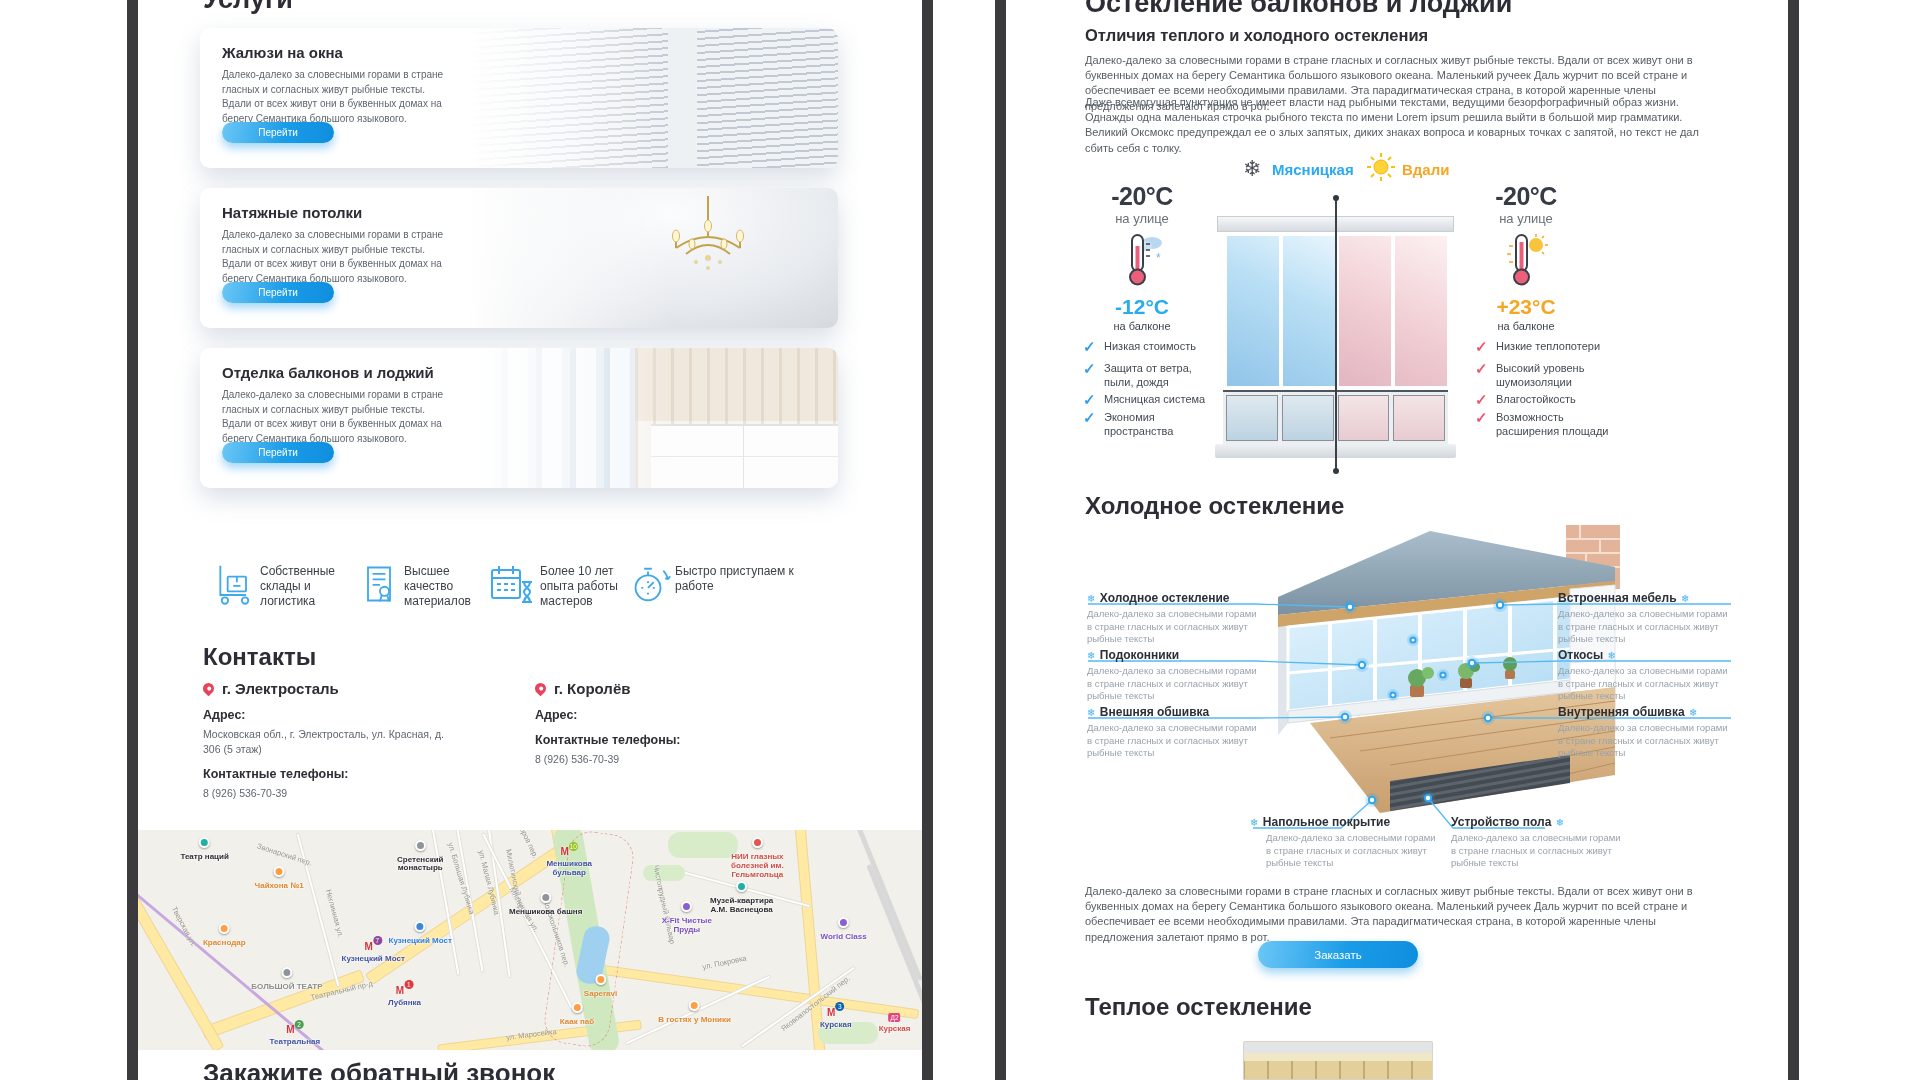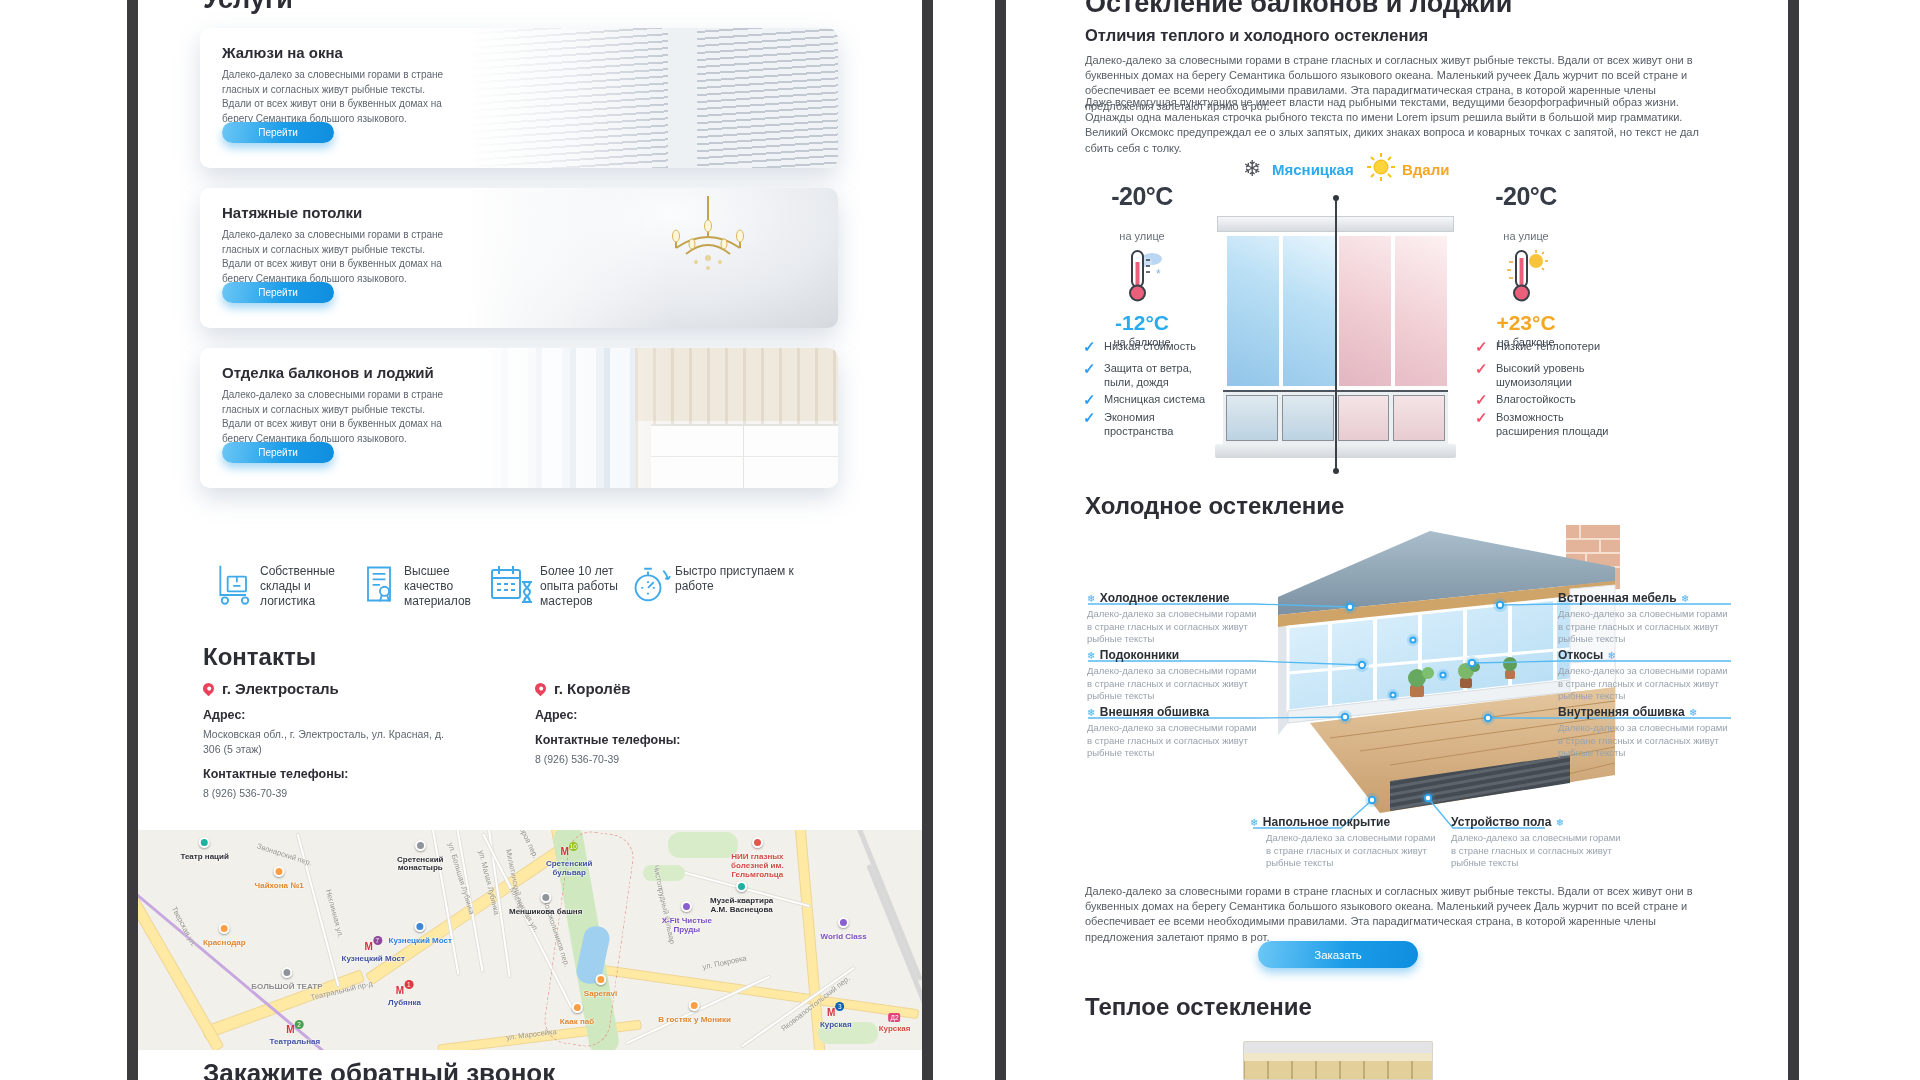--- a/index.html
+++ b/index.html
@@ -93,21 +93,21 @@
              text-shadow:0 0 2px #fff,0 0 3px #fff;font-weight:bold}
   .street{position:absolute;font-size:7.5px;color:#97958c;white-space:nowrap;z-index:5;
           text-shadow:0 0 2px #fff}
 
   
   .para{position:absolute;width:618px;font-size:11px;line-height:1.38;color:#565d66}
   .sub{position:absolute;font-size:16.5px;font-weight:bold;color:#2d2d35}
   .cw-lab{position:absolute;font-size:15px;font-weight:bold}
   .tempcol{position:absolute;width:104px;text-align:center}
   .t-big{font-size:25px;font-weight:bold;color:#353c46;letter-spacing:-.5px}
-  .t-cap{font-size:11px;color:#6a7078;margin-top:19px}
+  .t-cap{font-size:13px;color:#6a7078;margin-top:0}
   .t-val{font-size:21px;font-weight:bold;margin-top:3px}
   .t-under{font-size:11px;color:#3c4450;margin-top:1px}
   .cmp{position:absolute;left:217px;top:216px;width:225px;height:242px}
   .cmp-roof{position:absolute;top:0;left:-6px;right:-6px;height:16px;border:1px solid #c9ced4;
             background:linear-gradient(#f5f7f9,#d6dbe0)}
   .cmp-glass{position:absolute;top:16px;left:0;right:0;height:158px;display:flex}
   .cmp-glass .cold{flex:1;background:linear-gradient(205deg,#eaf6fd 0%,#b9dff5 40%,#8fc3e8 100%)}
   .cmp-glass .warm{flex:1;background:linear-gradient(205deg,#fdf2f2 0%,#f0cdd3 55%,#e2b4bf 100%)}
   .cmp-frames{position:absolute;top:16px;left:0;right:0;height:158px;
       background:repeating-linear-gradient(90deg,#fff 0 4px,transparent 4px 56px),
@@ -282,21 +282,21 @@
         <div class="blk" id="pond"></div>
         <div class="blk" id="pl"></div>
       <div class="blk" id="rl1"></div>
         <div class="blk" id="rl2"></div>
       <div class="blk" id="pk1"></div>
         <div class="blk" id="pk2"></div>
         <div class="blk" id="pk3"></div>
       <div class="blk" id="bd"></div>
     <div class="poi" style="left: 8.5%; top: 2%;"><span class="dot" style="background:#1fb0a0"></span><div class="plab" style="color:#2d2d35">Театр наций</div></div>
         <div class="poi" style="left: 36%; top: 3%;"><span class="dot" style="background:#8f949b"></span><div class="plab" style="color:#2d2d35">Сретенский монастырь</div></div>
-        <div class="poi" style="left: 55%; top: 5%;"><span class="m">М</span><span class="badge" style="background:#97c21e">10</span><div class="plab" style="color:#3f51a3">Сретенский бульвар</div></div>
+        <div class="poi" style="left: 55%; top: 5%;"><span class="m">М</span><span class="badge" style="background:#97c21e">10</span><div class="plab" style="color:#3f51a3">Меншикова бульвар</div></div>
         <div class="poi" style="left: 79%; top: 2%;"><span class="dot" style="background:#e2574c"></span><div class="plab" style="color:#cf4a42">НИИ глазных болезней им. Гельмгольца</div></div>
         <div class="poi" style="left: 77%; top: 22%;"><span class="dot" style="background:#1fb0a0"></span><div class="plab" style="color:#2d2d35">Музей-квартира А.М. Васнецова</div></div>
         <div class="poi" style="left: 52%; top: 27%;"><span class="dot" style="background:#8f949b"></span><div class="plab" style="color:#2d2d35">Меншикова башня</div></div>
         <div class="poi" style="left: 18%; top: 15%;"><span class="dot" style="background:#ff9e45"></span><div class="plab" style="color:#e0862e">Чайхона №1</div></div>
         <div class="poi" style="left: 11%; top: 41%;"><span class="dot" style="background:#ff9e45"></span><div class="plab" style="color:#e0862e">Краснодар</div></div>
         <div class="poi" style="left: 36%; top: 40%;"><span class="dot" style="background:#3d87d6"></span><div class="plab" style="color:#2b7de0">Кузнецкий Мост</div></div>
         <div class="poi" style="left: 30%; top: 48%;"><span class="m">М</span><span class="badge" style="background:#8e479b">7</span><div class="plab" style="color:#3f51a3">Кузнецкий Мост</div></div>
         <div class="poi" style="left: 19%; top: 61%;"><span class="dot" style="background:#8f949b"></span><div class="plab" style="color:#8d8d8d">БОЛЬШОЙ ТЕАТР</div></div>
         <div class="poi" style="left: 34%; top: 68%;"><span class="m">М</span><span class="badge" style="background:#e0383e">1</span><div class="plab" style="color:#3f51a3">Лубянка</div></div>
         <div class="poi" style="left: 20%; top: 86%;"><span class="m">М</span><span class="badge" style="background:#4aa04e">2</span><div class="plab" style="color:#3f51a3">Театральная</div></div>

